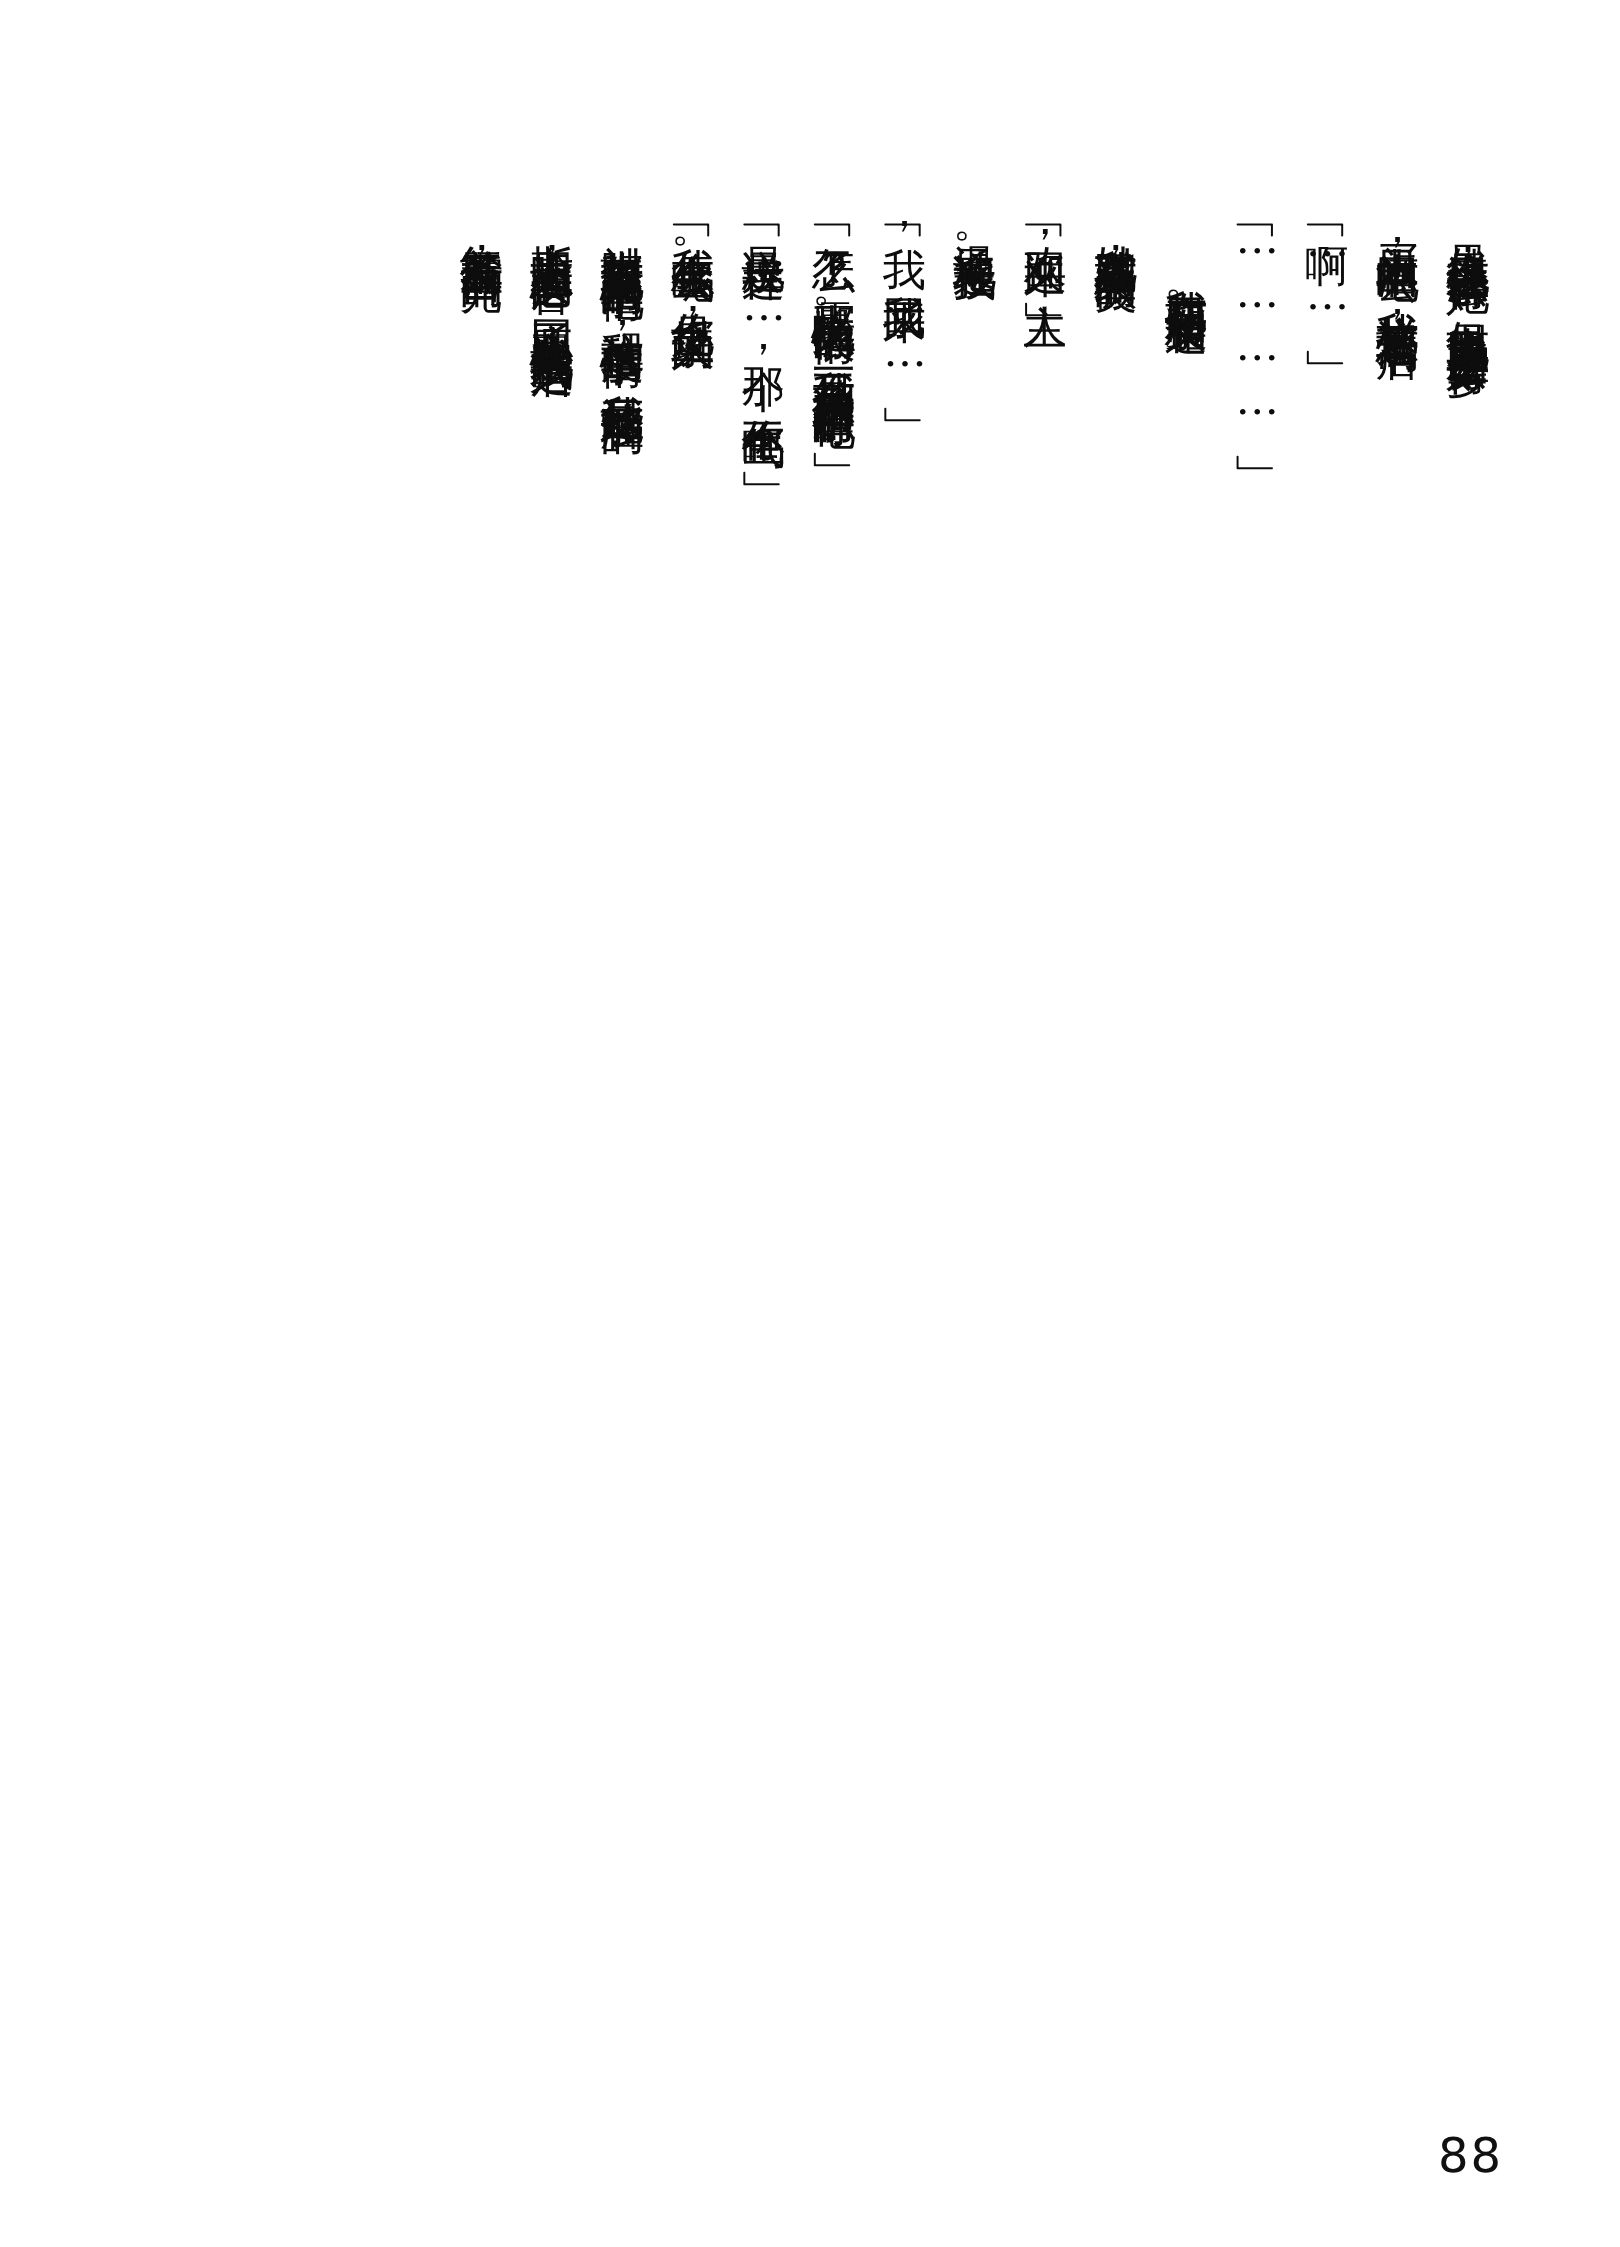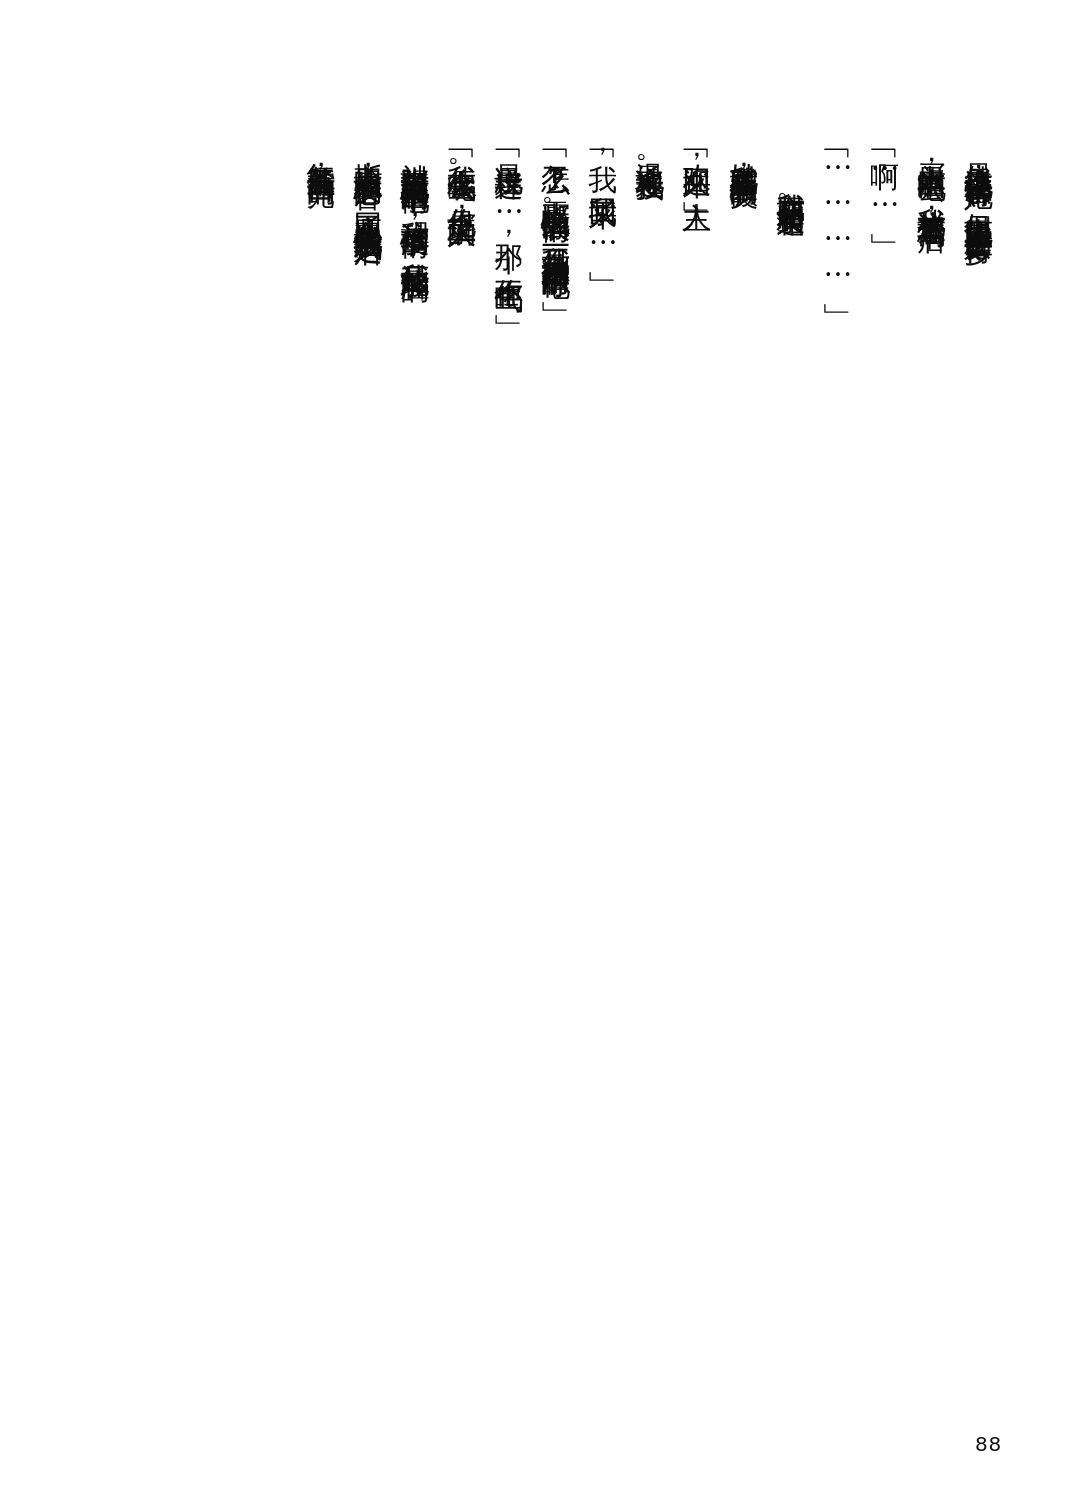--- a/index.html
+++ b/index.html
@@ -43,21 +43,21 @@
     white-space: pre;
   }
   .indent-1 {
     padding-top: 30px;
   }
   .page-number {
     position: absolute;
     right: 78px;
     bottom: 42px;
     font-family: "DejaVu Sans", sans-serif;
-    font-size: 20px;
+    font-size: 32px;
     color: #111111;
     letter-spacing: 0.04em;
   }
 </style>
 </head>
 <body>
 
 <div class="page">
 
   <div class="text-block">

